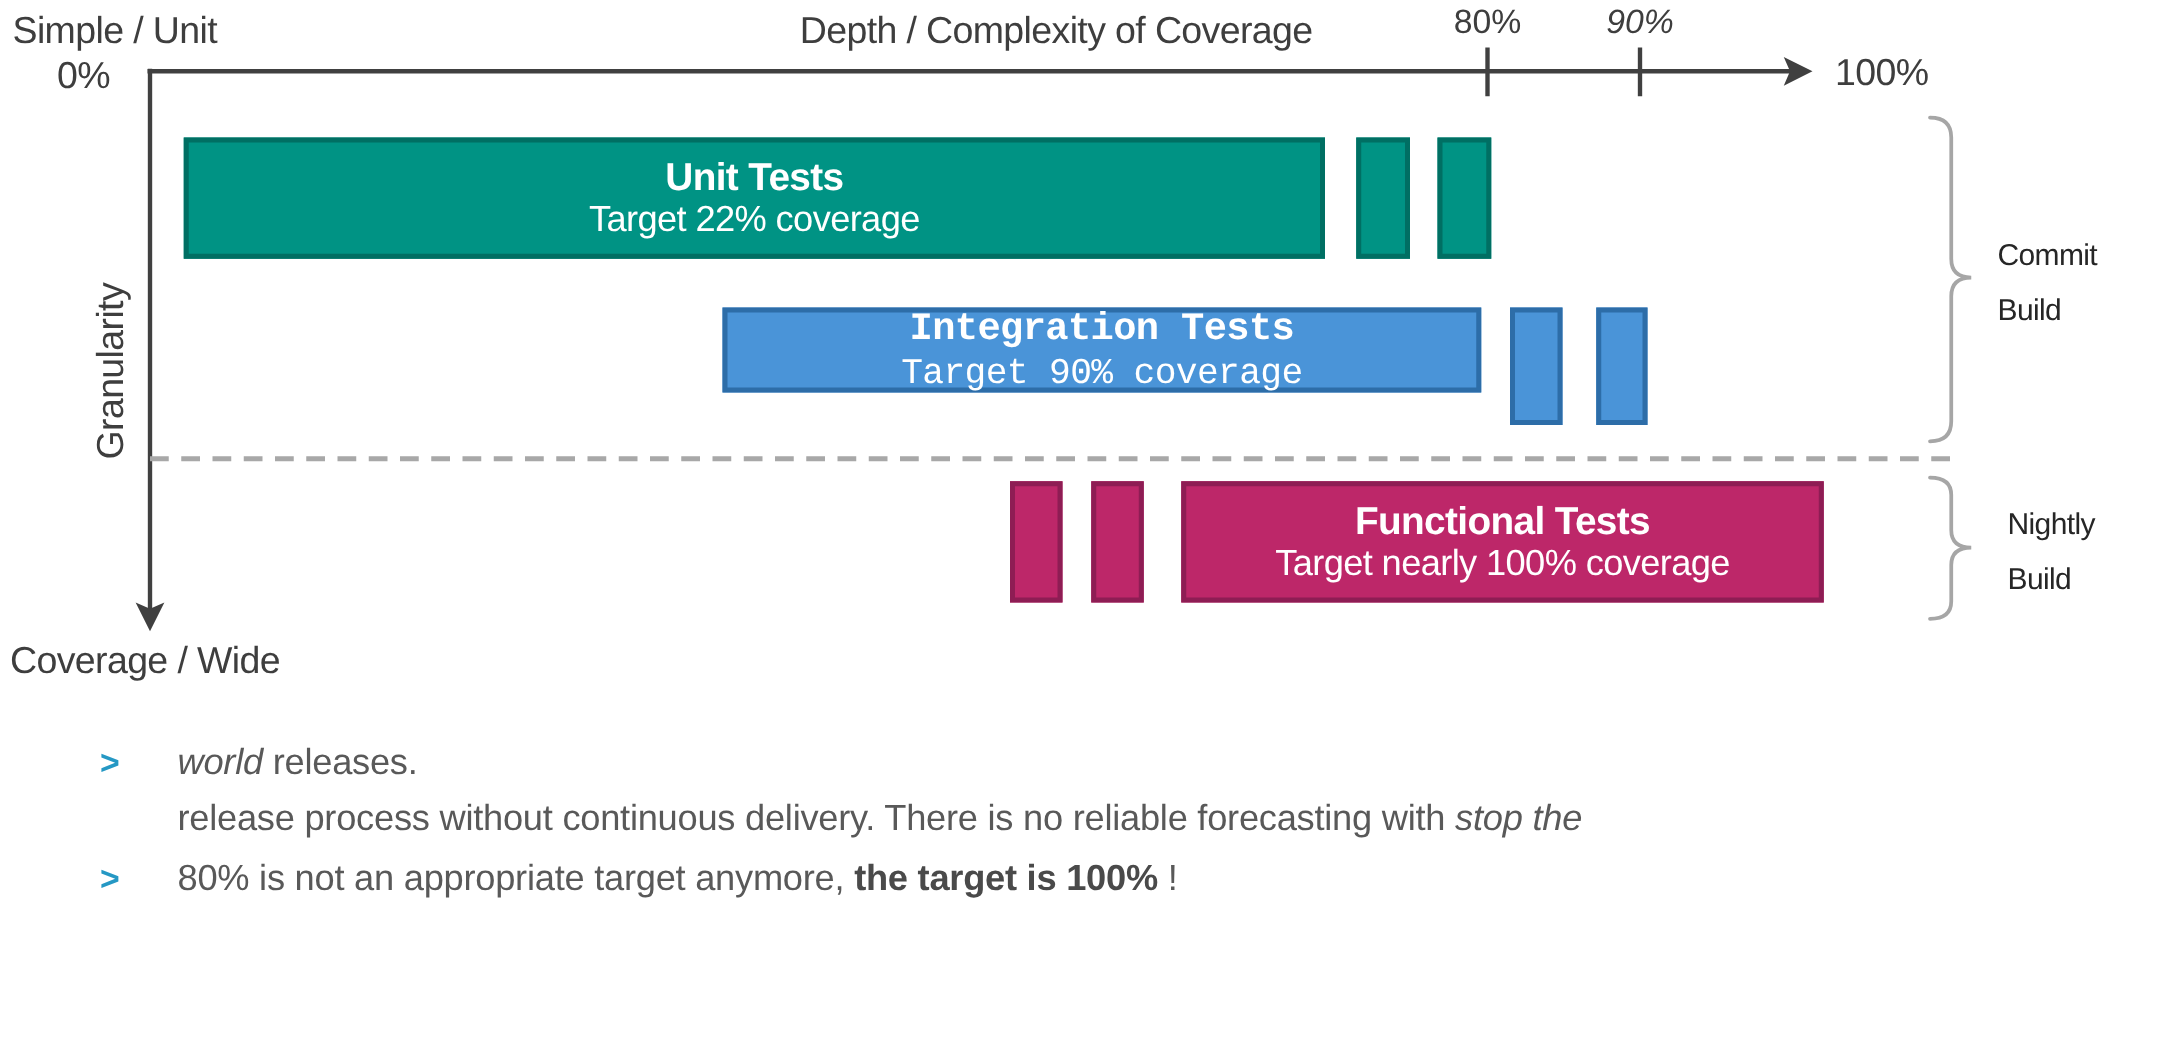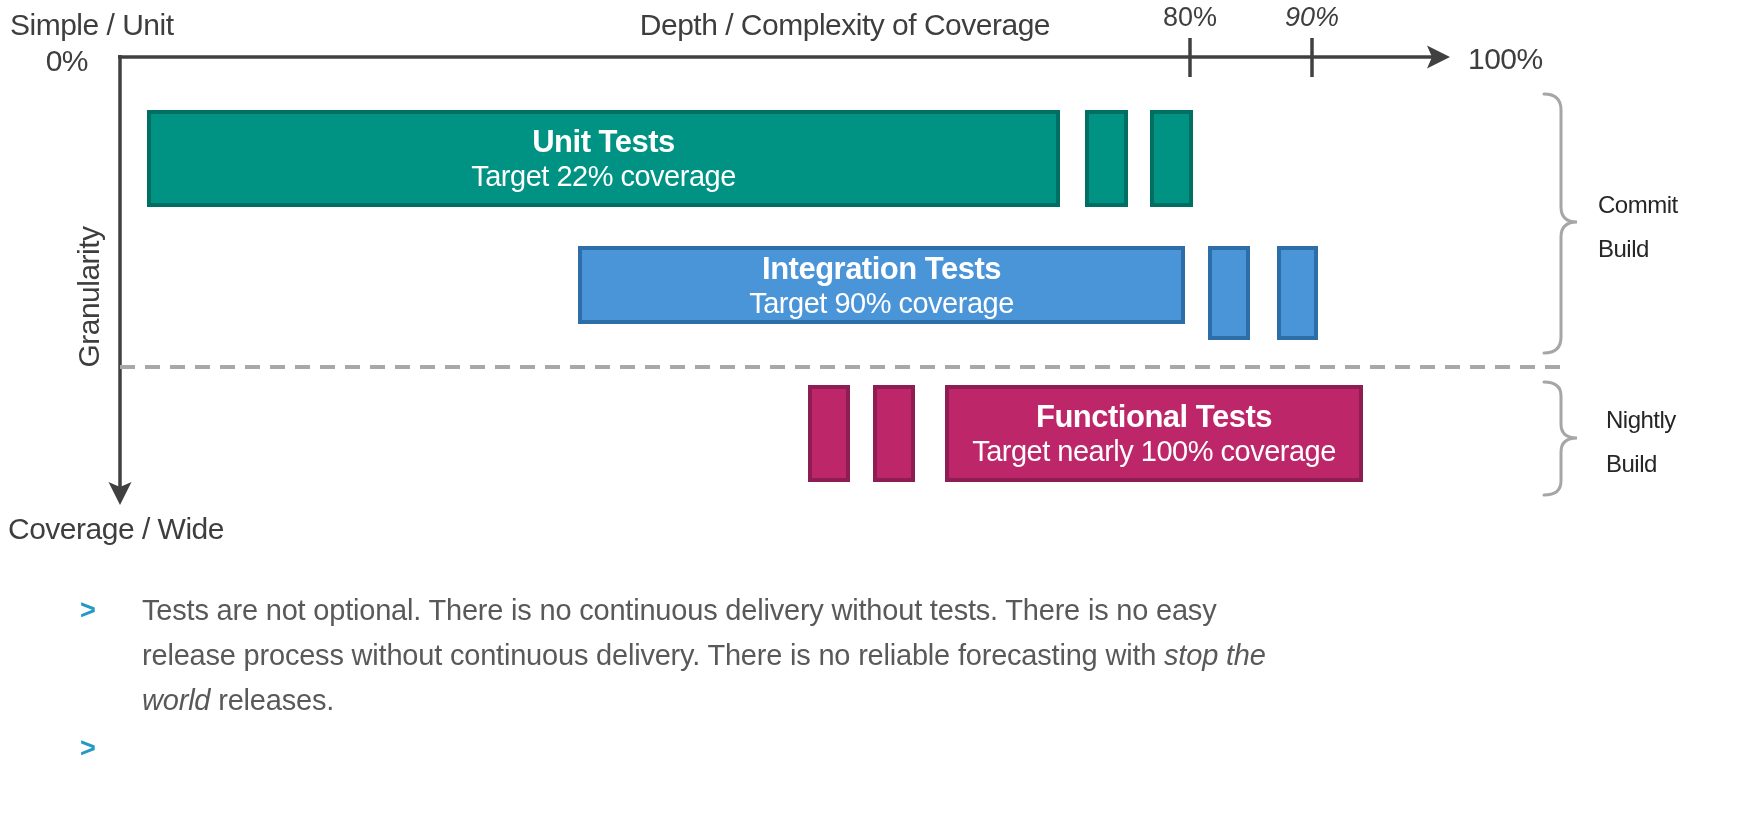--- a/index.html
+++ b/index.html
@@ -69,50 +69,52 @@
   <div class="abs axis-label rot" style="left:-62px;top:281px;width:300px;height:32px;text-align:center;">Granularity</div>
   <div class="abs axis-label" style="left:8px;top:512px;">Coverage / Wide</div>
 
   <div class="abs bar teal" style="left:147px;top:110px;width:913px;height:97px;">
     <div class="bar-title">Unit Tests</div>
     <div class="bar-subtitle">Target 22% coverage</div>
   </div>
   <div class="abs bar teal" style="left:1085px;top:110px;width:43px;height:97px;"></div>
   <div class="abs bar teal" style="left:1150px;top:110px;width:43px;height:97px;"></div>
 
-  <div class="abs bar blue" style="left:578px;top:246px;width:607px;height:78px;">
+  <div class="abs bar blue" style="left:578px;top:246px;width:607px;height:68px;font-family:Liberation Mono, monospace;">
     <div class="bar-title">Integration Tests</div>
     <div class="bar-subtitle">Target 90% coverage</div>
   </div>
   <div class="abs bar blue" style="left:1208px;top:246px;width:42px;height:94px;"></div>
   <div class="abs bar blue" style="left:1277px;top:246px;width:41px;height:94px;"></div>
 
   <div class="abs bar pink" style="left:808px;top:385px;width:42px;height:97px;"></div>
   <div class="abs bar pink" style="left:873px;top:385px;width:42px;height:97px;"></div>
-  <div class="abs bar pink" style="left:945px;top:385px;width:418px;height:97px;">
+  <div class="abs bar pink" style="left:945px;top:385px;width:514px;height:97px;">
     <div class="bar-title">Functional Tests</div>
     <div class="bar-subtitle">Target nearly 100% coverage</div>
   </div>
 
   <div class="abs group-label" style="left:1598px;top:183px;">
     <div>Commit</div>
     <div>Build</div>
   </div>
   <div class="abs group-label" style="left:1606px;top:398px;">
     <div>Nightly</div>
     <div>Build</div>
   </div>
 
   <div id="bullets">
     <div class="bullet-row">
       <div class="bullet-marker">&gt;</div>
       <div class="bullet-text">
-        <div><span>Tests are not optional. There is no continuous delivery without tests. There is no easy</span></div>
+        <div><span class="seg-italic">world</span><span> releases.</span></div>
         <div><span>release process without continuous delivery. There is no reliable forecasting with </span><span class="seg-italic">stop the</span></div>
-        <div><span class="seg-italic">world</span><span> releases.</span></div>
       </div>
     </div>
     <div class="bullet-row">
       <div class="bullet-marker">&gt;</div>
+      <div class="bullet-text">
+        <div><span>80% is not an appropriate target anymore, </span><span class="seg-bold">the target is 100%</span><span> !</span></div>
+      </div>
     </div>
   </div>
 
 </div>
 
 </body></html>

